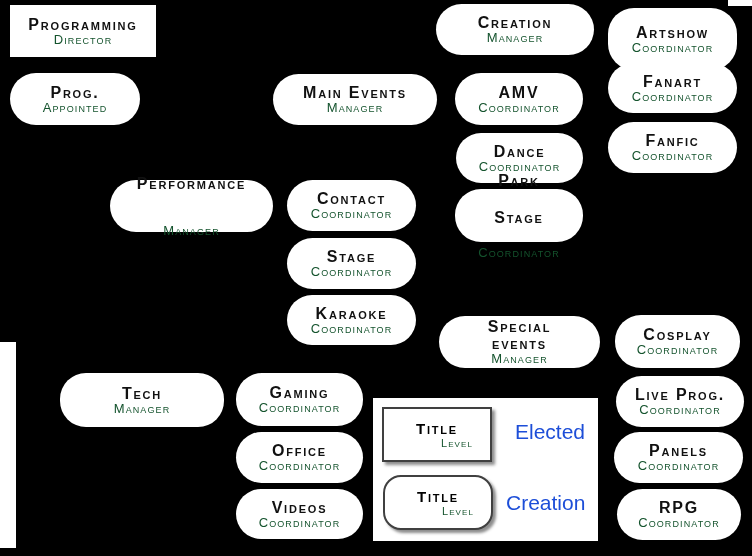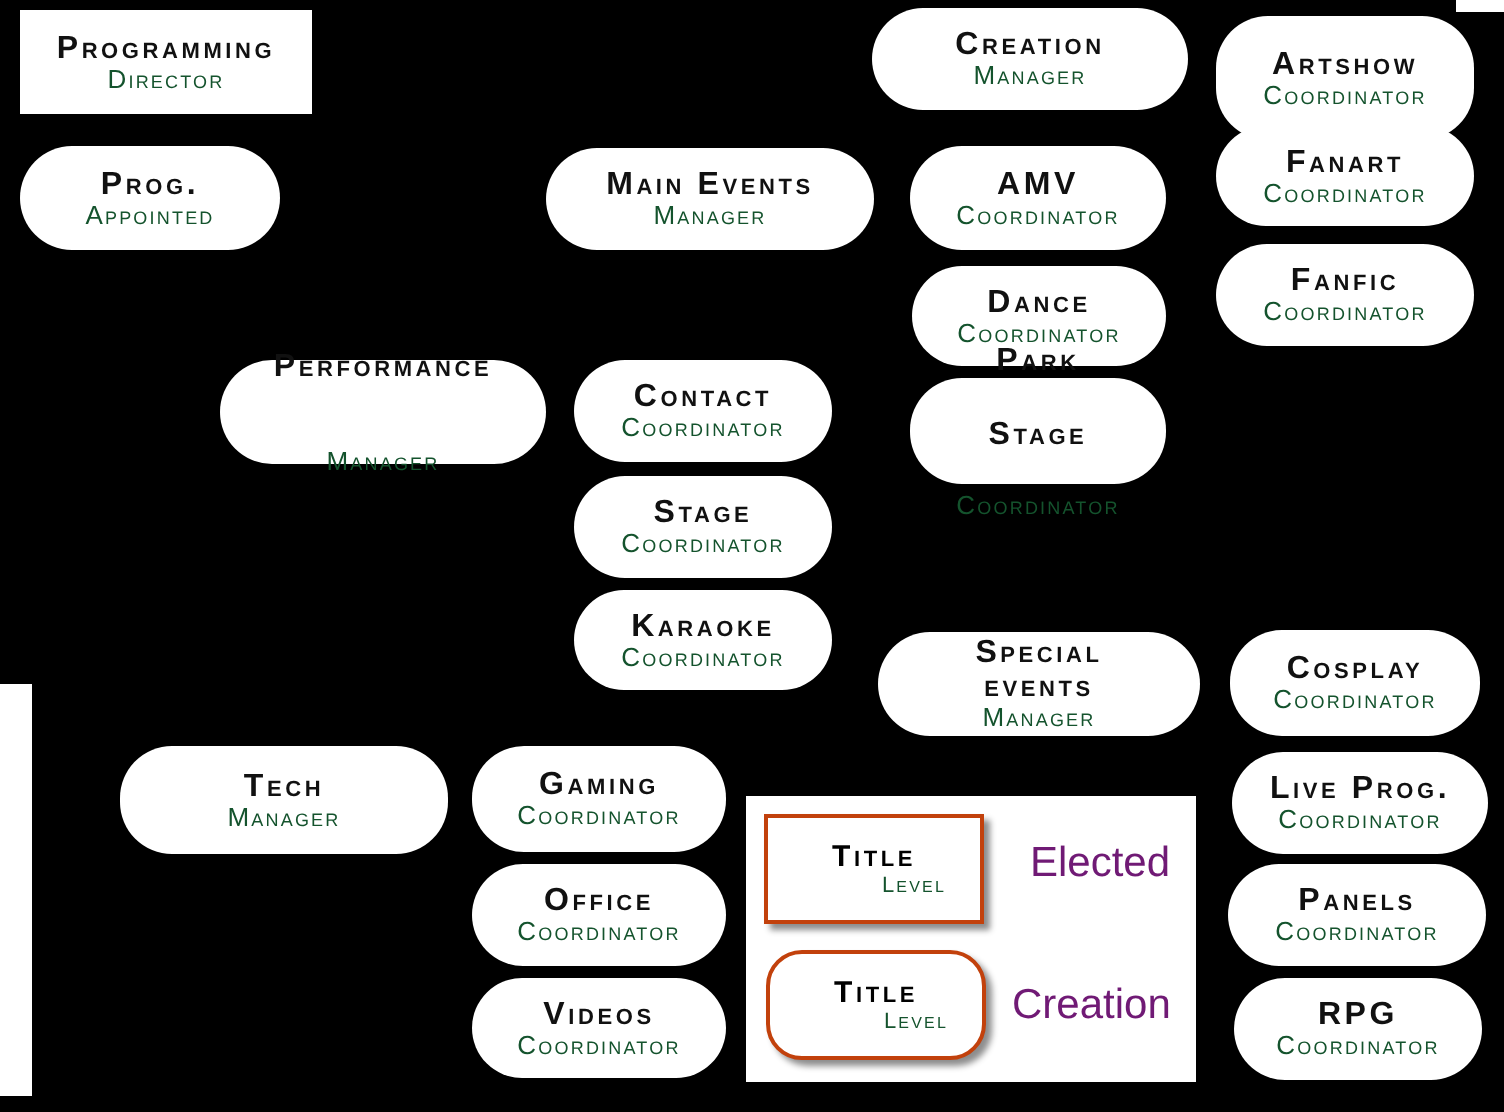--- a/index.html
+++ b/index.html
@@ -46,39 +46,39 @@
   
   .legend-panel {
     position: absolute;
     left: 373px; top: 398px;
     width: 225px; height: 143px;
     background: #ffffff;
   }
   .legend-sample {
     position: absolute;
     background: #ffffff;
-    border: 2px solid #c2410c;
+    border: 2px solid #404040;
     box-sizing: border-box;
     width: 110px; height: 55px;
     display: flex;
     flex-direction: column;
     align-items: center;
     justify-content: center;
     text-align: center;
     box-shadow: 3px 3px 3px rgba(0,0,0,0.45);
   }
   .legend-sample.rect-sample  { left: 9px;  top: 9px;  border-radius: 0; }
   .legend-sample.round-sample { left: 10px; top: 77px; border-radius: 18px; }
   .legend-sample .t { font-size: 15px; line-height: 16px; }
   .legend-sample .s { font-size: 11px; line-height: 12px; padding-left: 40px; }
   .legend-label {
     position: absolute;
     font-size: 21px;
     font-weight: 400;
-    color: #701a75;
+    color: #1d4ed8;
     white-space: nowrap;
   }
   .legend-label.elected   { left: 142px; top: 22px; }
   .legend-label.appointed { left: 133px; top: 93px; }
   
   .strip {
     position: absolute;
     left: 0; top: 342px;
     width: 16px; height: 206px;
     background: #ffffff;

